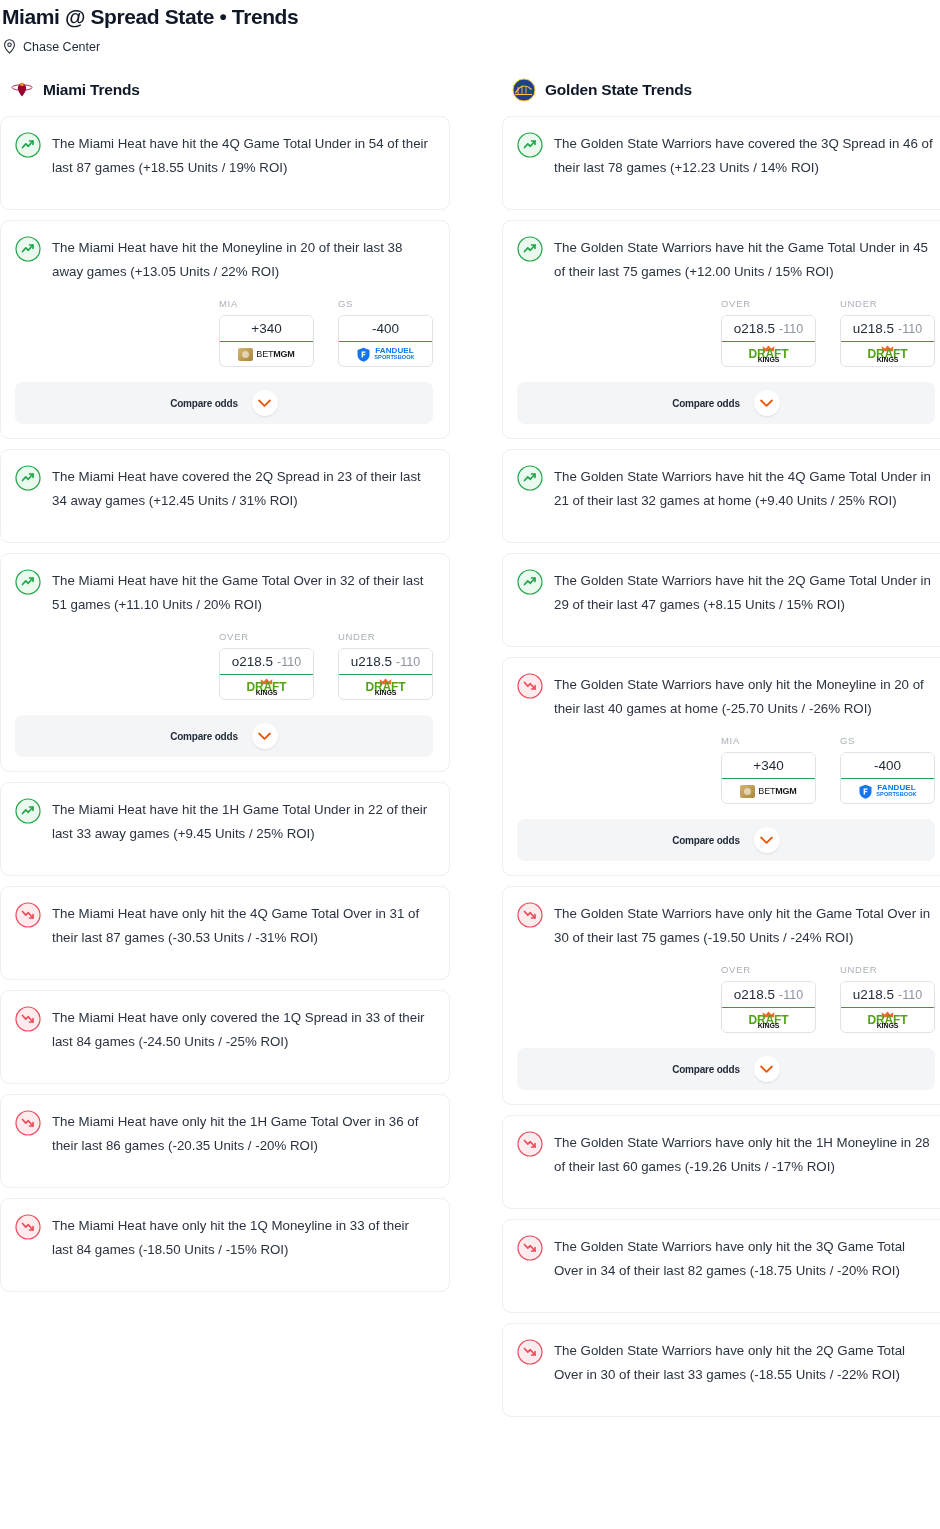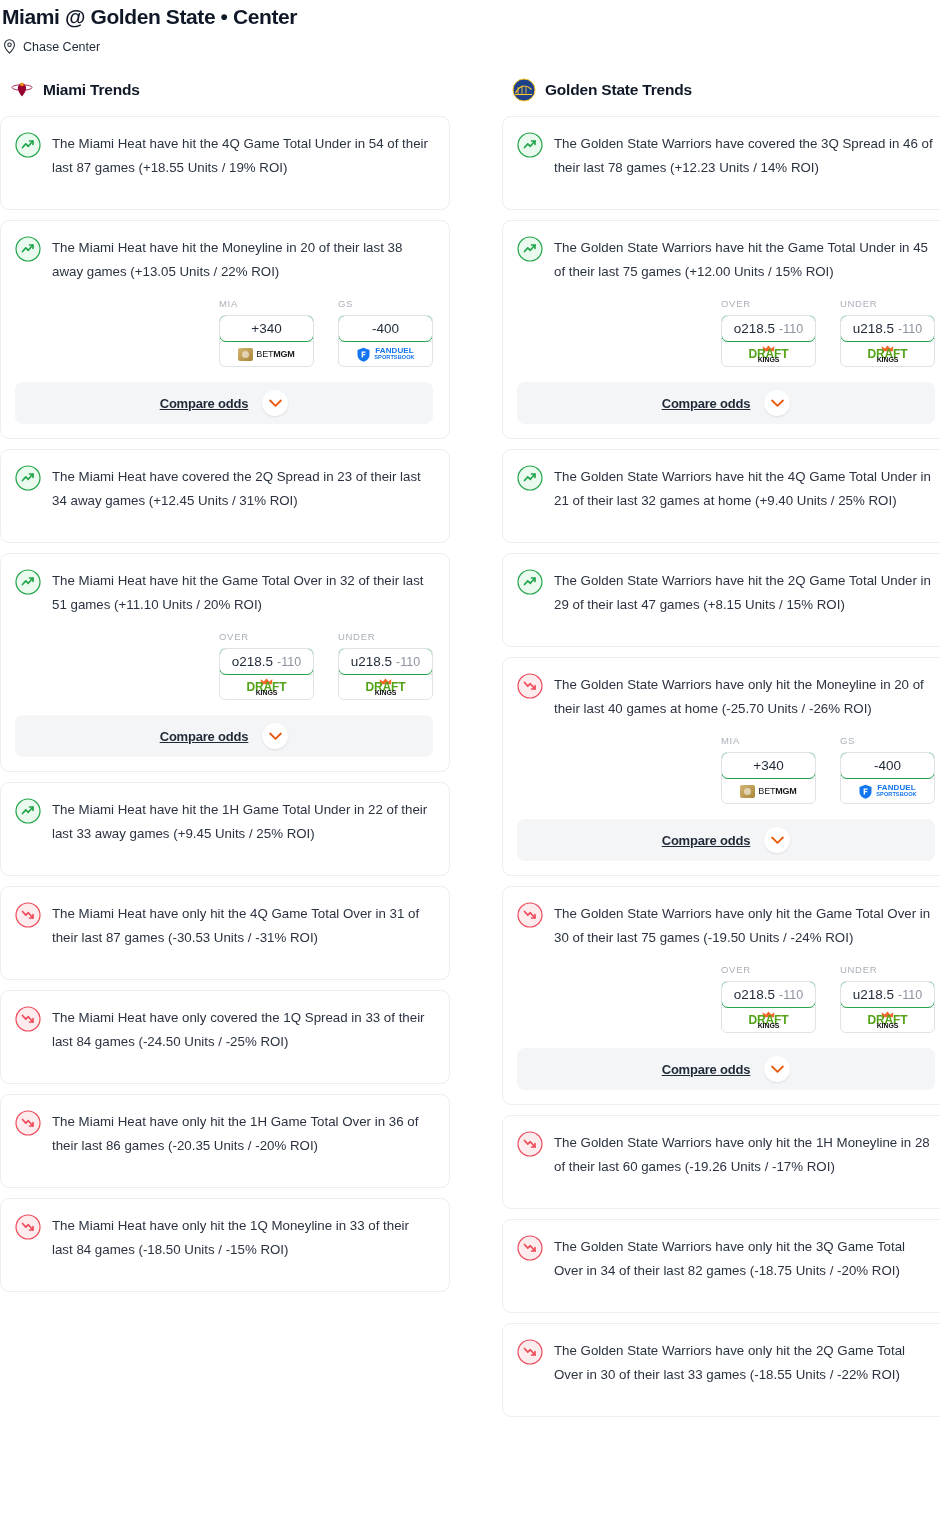--- a/index.html
+++ b/index.html
@@ -97,21 +97,21 @@
     height: 12px;
   }
   .odds-box {
     border: 1px solid #dfe2e7;
     border-radius: 6px;
     overflow: hidden;
     background: #fff;
   }
   .odds-value {
     border: 1px solid #22a44a;
-    border-radius: 7px;
+    border-radius: 0;
     margin: -1px;
     height: 27px;
     display: flex;
     align-items: center;
     justify-content: center;
     gap: 4px;
     background: #fff;
     position: relative;
     z-index: 2;
   }
@@ -161,40 +161,39 @@
     background: #f4f5f7;
     border-radius: 8px;
     height: 42px;
     display: flex;
     align-items: center;
     justify-content: center;
     gap: 14px;
     cursor: pointer;
   }
   .compare-label {
-    font-size: 13px;
+    font-size: 10px;
     font-weight: bold;
     color: #1f2937;
     letter-spacing: -0.2px;
-    text-decoration: underline;
   }
   .chev-btn {
     width: 26px; height: 26px;
     border-radius: 50%;
     background: #ffffff;
     display: flex; align-items: center; justify-content: center;
     box-shadow: 0 1px 2px rgba(16,24,40,.10);
   }
 </style>
 </head>
 <body>
 
 <div class="page">
 
-  <h1 class="page-title">Miami @ Golden State • Center</h1>
+  <h1 class="page-title">Miami @ Spread State • Trends</h1>
 
   <div class="venue-row">
     <span>
       <svg class="pin-icon" viewBox="0 0 24 28" fill="none" xmlns="http://www.w3.org/2000/svg">
         <path d="M12 1.5C6.9 1.5 2.8 5.6 2.8 10.7c0 6.6 9.2 15.6 9.2 15.6s9.2-9 9.2-15.6C21.2 5.6 17.1 1.5 12 1.5z" stroke="#1f2937" stroke-width="2" fill="none"></path>
         <circle cx="12" cy="10.6" r="3.2" stroke="#1f2937" stroke-width="2" fill="none"></circle>
       </svg>
     </span>
     <span class="venue-name">Chase Center</span>
   </div>

